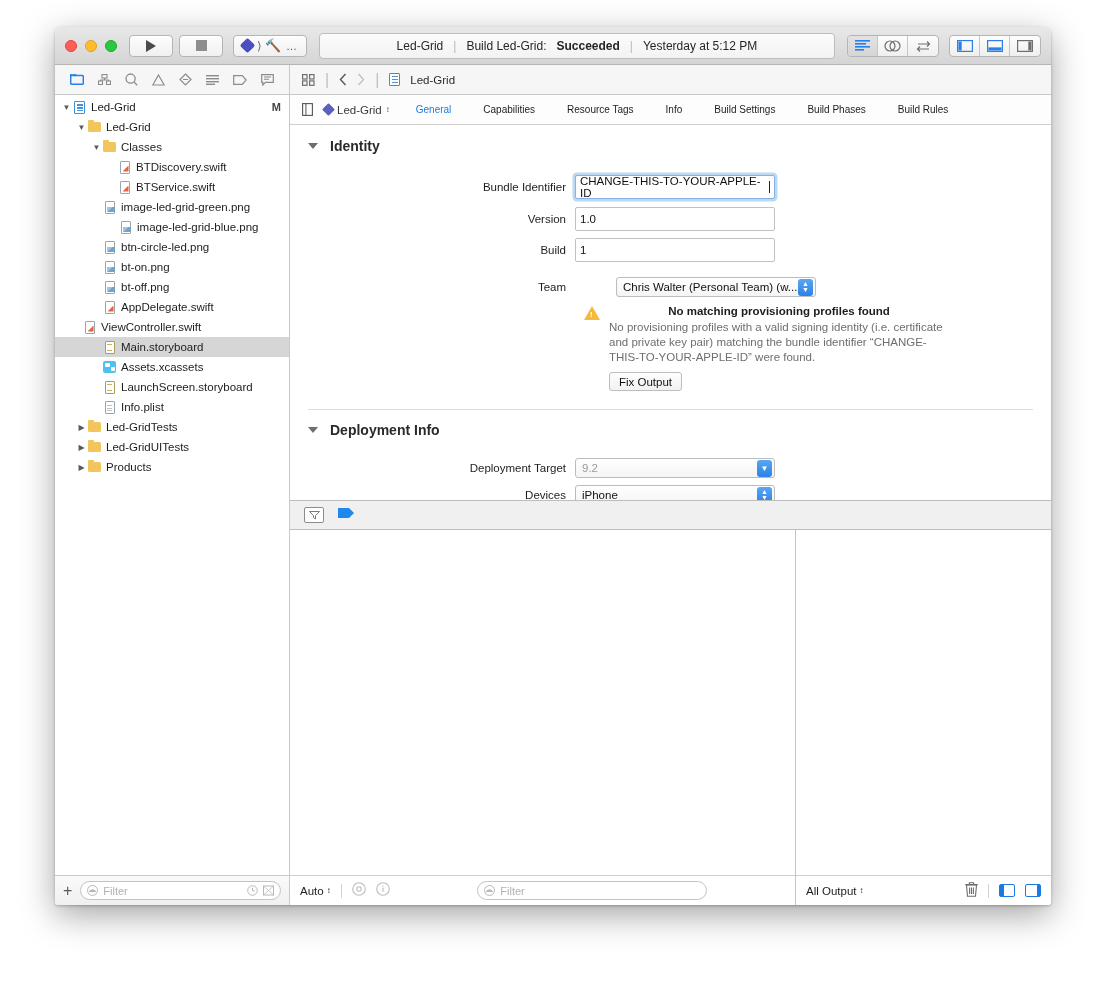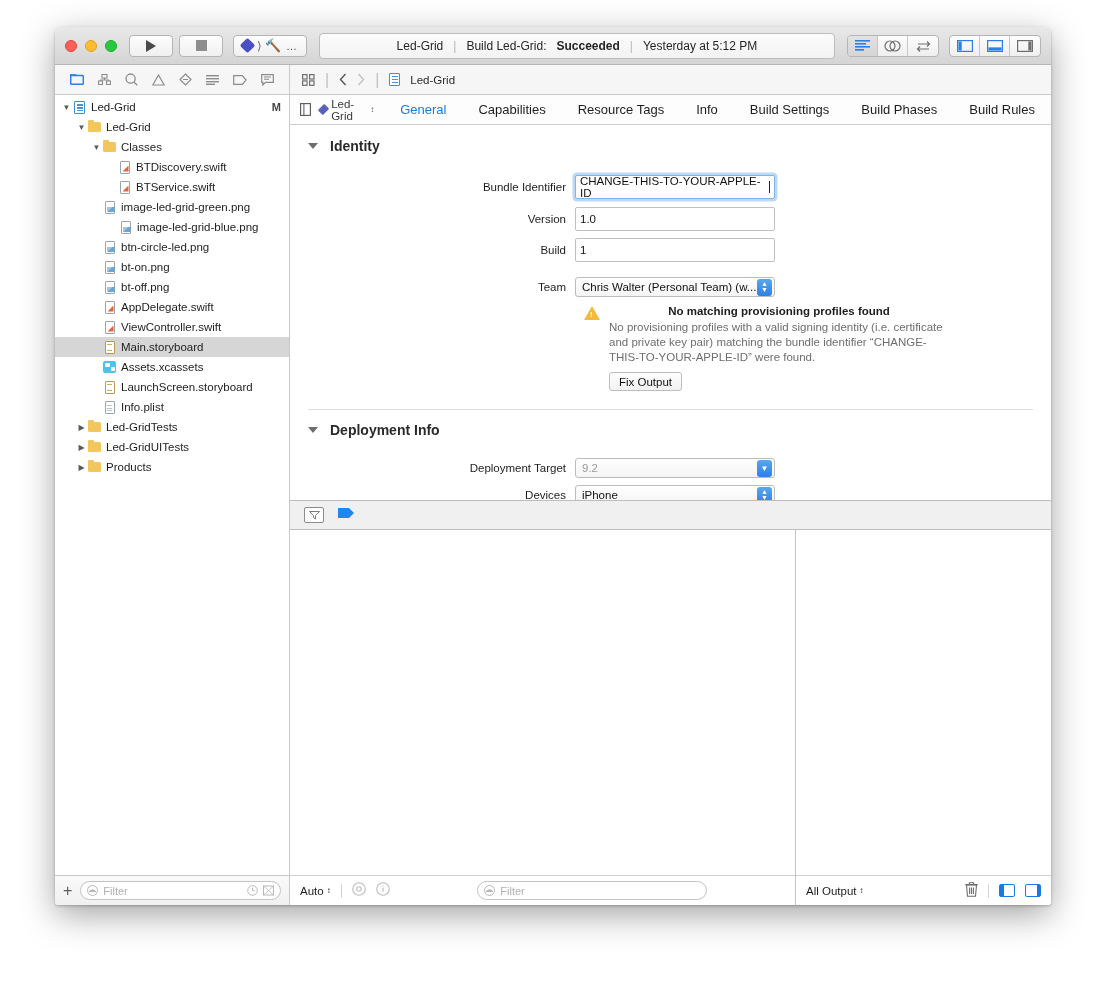--- a/index.html
+++ b/index.html
@@ -134,21 +134,21 @@
 
   
   .editor { flex:1; display:flex; flex-direction:column; min-width:0; background:#fff; }
   .tabbar {
     height:30px; flex:0 0 30px; border-bottom:1px solid #cfcfcf;
     display:flex; align-items:center; gap:0; background:#fdfdfd; padding-left:6px;
     overflow:hidden;
   }
   .tabbar .targetpop { display:flex; align-items:center; gap:4px; padding:0 10px 0 6px; font-size:11.5px; color:#3a3a3a;}
   .tabbar .bluedia { width:9px;height:9px;background:#5a5fc0;transform:rotate(45deg);border-radius:1px;}
-  .tabbar .tab { padding:0 16px; font-size:13px; color:#1d1d1d; white-space:nowrap; }
+  .tabbar .tab { padding:0 16px; font-size:10px; color:#1d1d1d; white-space:nowrap; }
   .tabbar .tab.active { color:#1a7ae0; }
   .sideToggle { width:22px; display:flex; align-items:center; justify-content:center; }
 
   .content { flex:1; overflow:hidden; position:relative; background:#fff; padding-left:18px; }
 
   .sect-header { display:flex; align-items:center; gap:12px; font-size:14px; font-weight:bold; color:#2a2a2a; }
   .disc { width:0;height:0;border-left:5px solid transparent;border-right:5px solid transparent;border-top:6px solid #6e6e6e;}
   .hr { height:1px; background:#dcdcdc; margin-left:0; }
 
   .frow { display:flex; align-items:center; margin-bottom:5px; }
@@ -443,21 +443,21 @@
             </span>
             <span class="label">bt-off.png</span>
           </div>
           <div class="node" style="padding-left: 36px;">
             <span class="tw"></span>
             <span class="nicon">
               <span class="doc sw"></span>
             </span>
             <span class="label">AppDelegate.swift</span>
           </div>
-          <div class="node" style="padding-left: 36px;">
+          <div class="node" style="padding-left: 16px;">
             <span class="tw"></span>
             <span class="nicon">
               <span class="doc sw"></span>
             </span>
             <span class="label">ViewController.swift</span>
           </div>
           <div class="node sel" style="padding-left: 36px;">
             <span class="tw"></span>
             <span class="nicon">
               <span class="doc sb"></span>
@@ -584,21 +584,21 @@
             </div>
           </div>
           <div class="frow" style="margin-top:7px;">
             <div class="flabel">Build</div>
             <div class="ctrl">
               <div class="tfield">
                 <span>1</span>
               </div>
             </div>
           </div>
-          <div class="frow" style="margin-top:15px;">
+          <div class="frow" style="margin-top:15px;gap:41px;">
             <div class="flabel">Team</div>
             <div class="ctrl">
               <div class="popup">
                 <span class="ptext">Chris Walter (Personal Team) (w...</span>
                 <span class="stepper">
                     <span>▲</span>
                     <span>▼</span>
                   </span>
               </div>
             </div>

